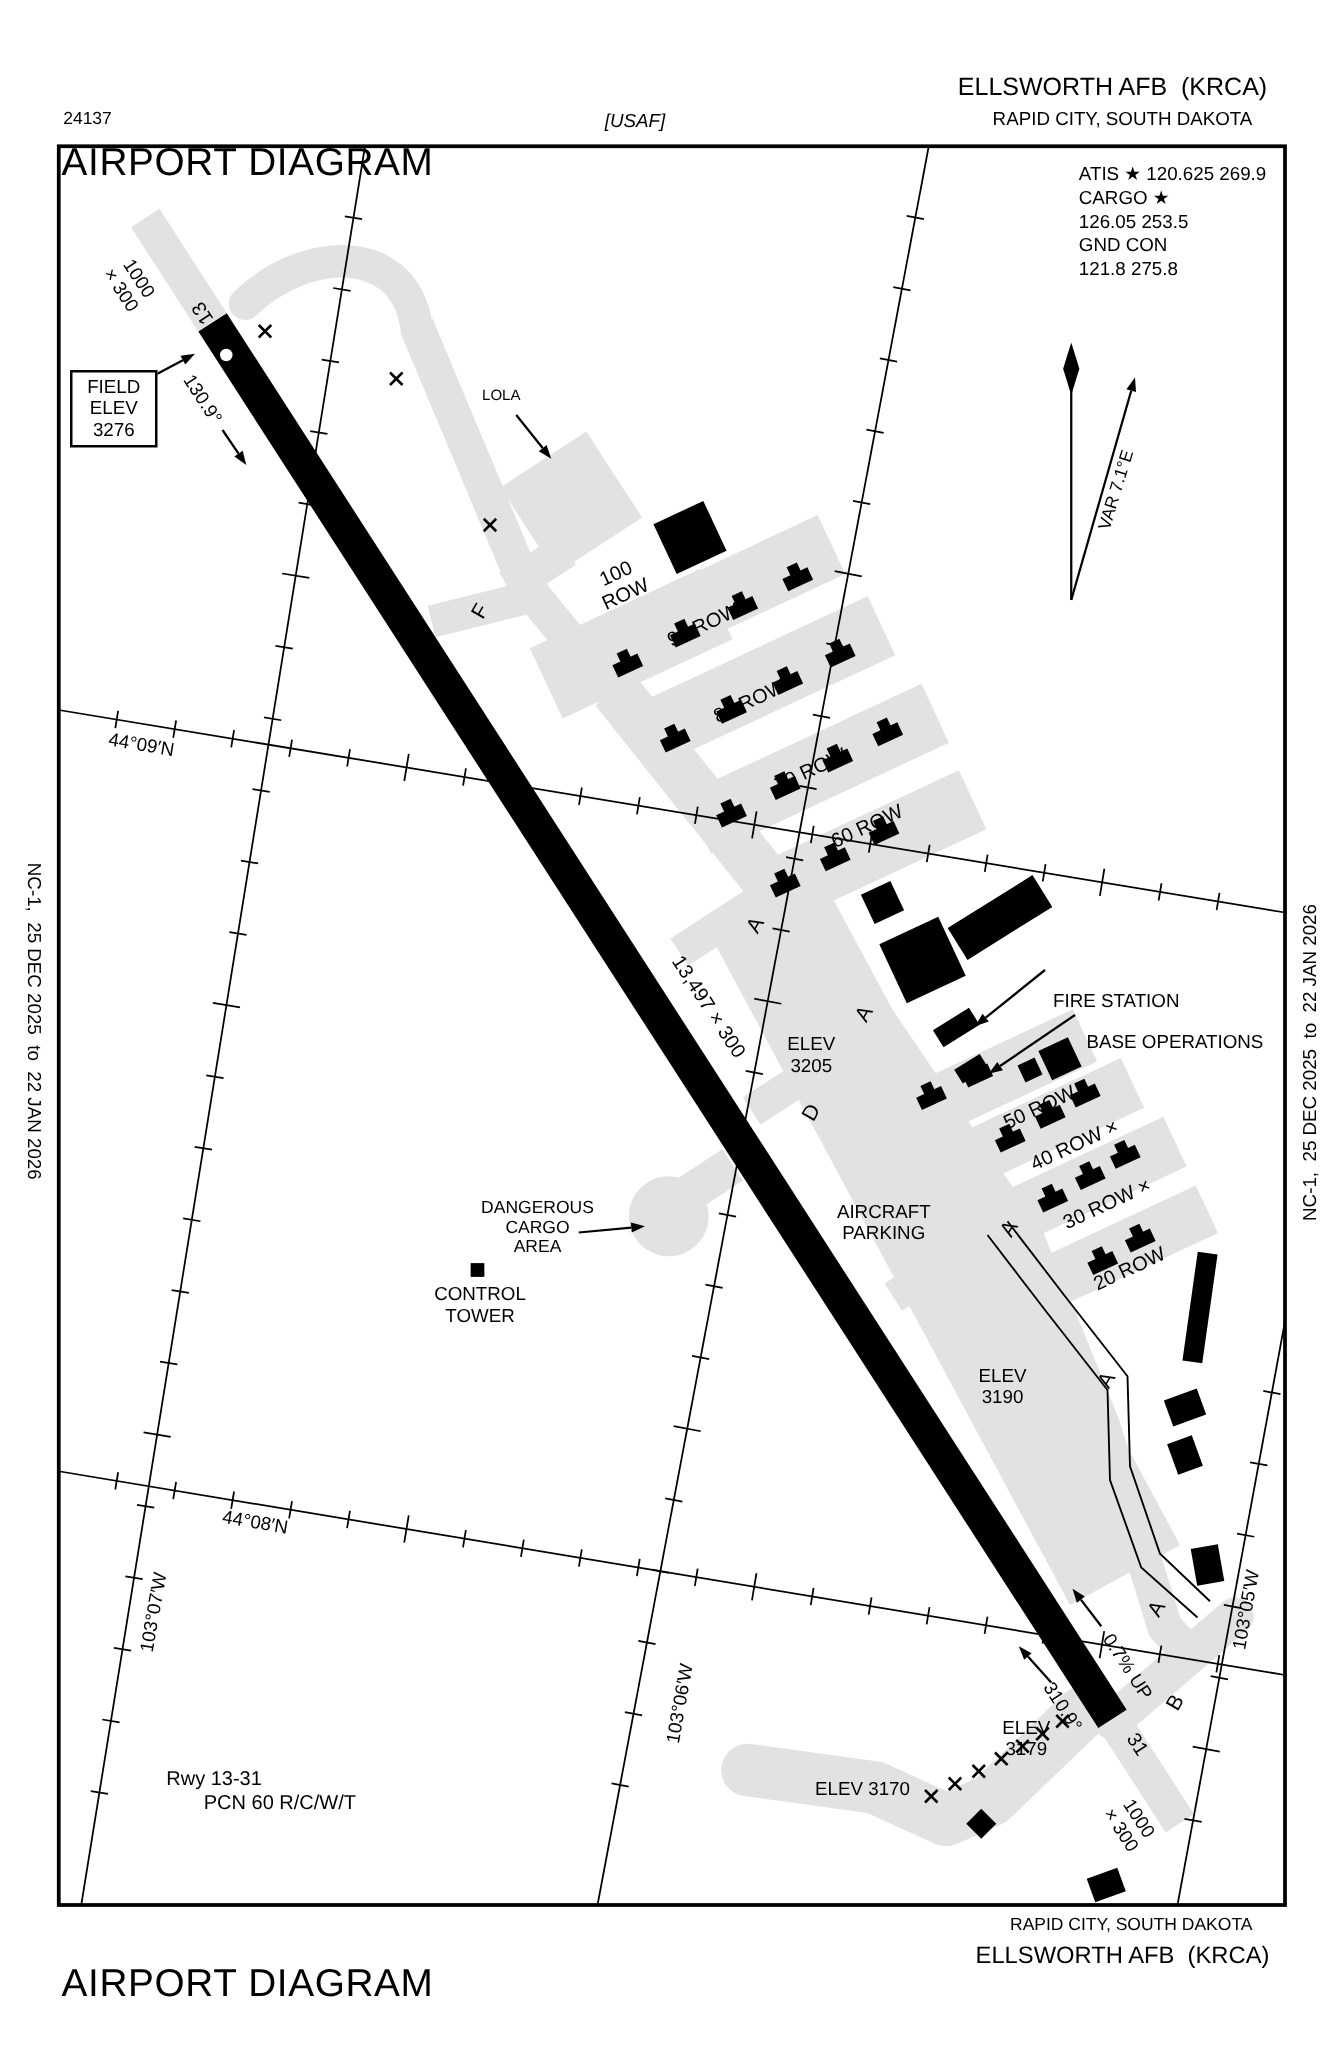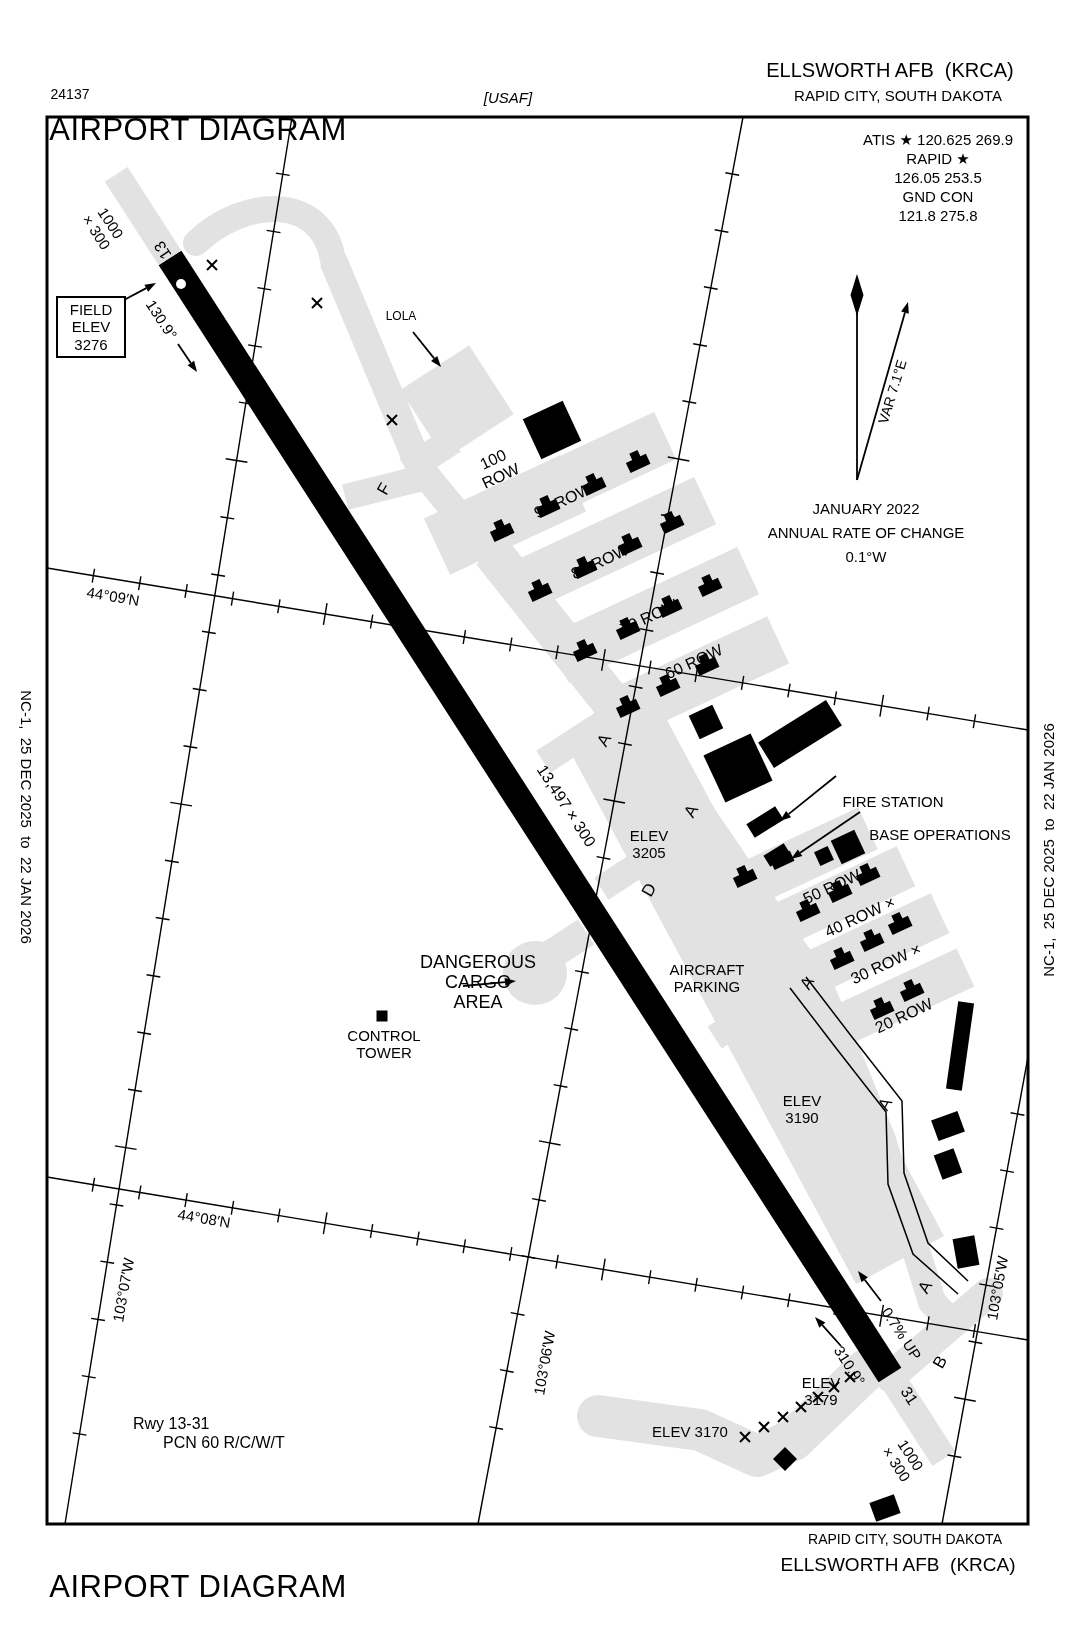--- a/index.html
+++ b/index.html
@@ -248,23 +248,23 @@
       </g>
     <rect x="47" y="117" width="981" height="1407" fill="none" stroke="#000" stroke-width="3"></rect>
   </svg>
 
   <div class="lbl left-align" style="left:70px;top:58px;font-size:14px;">24137</div>
   <div class="lbl left-align" style="left:198px;top:93px;font-size:31px;letter-spacing:.5px;">AIRPORT DIAGRAM</div>
   <div class="lbl" style="left:508px;top:98px;font-size:15px;font-style:italic;">[USAF]</div>
   <div class="lbl right-align" style="left:890px;top:70px;font-size:20px;">ELLSWORTH AFB  (KRCA)</div>
   <div class="lbl right-align" style="left:898px;top:96px;font-size:15px;">RAPID CITY, SOUTH DAKOTA</div>
 
-  <div style="position:absolute;right:62px;top:130px;text-align:center;font-size:15px;line-height:19px;">
+  <div style="position:absolute;right:62px;top:130px;text-align:left;font-size:15px;line-height:19px;">
     <div>ATIS ★ 120.625  269.9</div>
-    <div>RAPID ★</div>
+    <div>CARGO ★</div>
     <div>126.05  253.5</div>
     <div>GND CON</div>
     <div>121.8  275.8</div>
   </div>
 
   <div class="lbl" style="left:26px;top:817px;font-size:15px;transform:translate(-50%,-50%) rotate(90deg);">NC-1,  25 DEC 2025  to  22 JAN 2026</div>
   <div class="lbl" style="left:1049px;top:850px;font-size:15px;transform:translate(-50%,-50%) rotate(-90deg);">NC-1,  25 DEC 2025  to  22 JAN 2026</div>
 
   <div class="box" style="left:56px;top:296px;width:52px;font-size:15px;">
     <div>FIELD</div>
@@ -281,38 +281,35 @@
   <div class="lbl" style="left:103px;top:228px;font-size:15px;transform:translate(-50%,-50%) rotate(57deg);">1000
 × 300</div>
   <div class="lbl" style="left:903px;top:1460px;font-size:15px;transform:translate(-50%,-50%) rotate(57deg);">1000
 × 300</div>
 
   <div class="lbl" style="left:401px;top:317px;font-size:12px;">LOLA</div>
   <div class="lbl left-align" style="left:893px;top:765px;font-size:15px;">FIRE STATION</div>
   <div class="lbl left-align" style="left:940px;top:798px;font-size:15px;">BASE OPERATIONS</div>
   <div class="lbl" style="left:707px;top:979px;font-size:15px;">AIRCRAFT
 PARKING</div>
-  <div class="lbl" style="left:430px;top:982px;font-size:18px;margin-left:48px;">DANGEROUS
+  <div class="lbl" style="left:430px;top:982px;font-size:14px;">DANGEROUS
 CARGO
 AREA</div>
   <div class="lbl" style="left:384px;top:1045px;font-size:15px;">CONTROL
 TOWER</div>
 
   <div class="lbl" style="left:649px;top:845px;font-size:15px;">ELEV
 3205</div>
   <div class="lbl" style="left:802px;top:1110px;font-size:15px;">ELEV
 3190</div>
   <div class="lbl" style="left:821px;top:1392px;font-size:15px;">ELEV
 3179</div>
   <div class="lbl" style="left:690px;top:1432px;font-size:15px;">ELEV 3170</div>
 
   <div class="lbl" style="left:893px;top:392px;font-size:14px;transform:translate(-50%,-50%) rotate(-73deg);">VAR 7.1°E</div>
-  <div class="lbl" style="left:866px;top:533px;font-size:15px;line-height:1.6;">JANUARY 2022
-ANNUAL RATE OF CHANGE
-0.1°W</div>
 
   <div class="lbl" style="left:113px;top:597px;font-size:15px;transform:translate(-50%,-50%) rotate(9.5deg);">44°09′N</div>
   <div class="lbl" style="left:204px;top:1219px;font-size:15px;transform:translate(-50%,-50%) rotate(9.5deg);">44°08′N</div>
   <div class="lbl" style="left:124px;top:1290px;font-size:15px;transform:translate(-50%,-50%) rotate(-80deg);">103°07′W</div>
   <div class="lbl" style="left:545px;top:1363px;font-size:15px;transform:translate(-50%,-50%) rotate(-80deg);">103°06′W</div>
   <div class="lbl" style="left:998px;top:1288px;font-size:15px;transform:translate(-50%,-50%) rotate(-80deg);">103°05′W</div>
 
   <div style="position:absolute;left:133px;top:1414px;font-size:16px;line-height:1.2;">
     <div>Rwy 13-31</div>
     <div style="padding-left:30px;">PCN 60 R/C/W/T</div>

